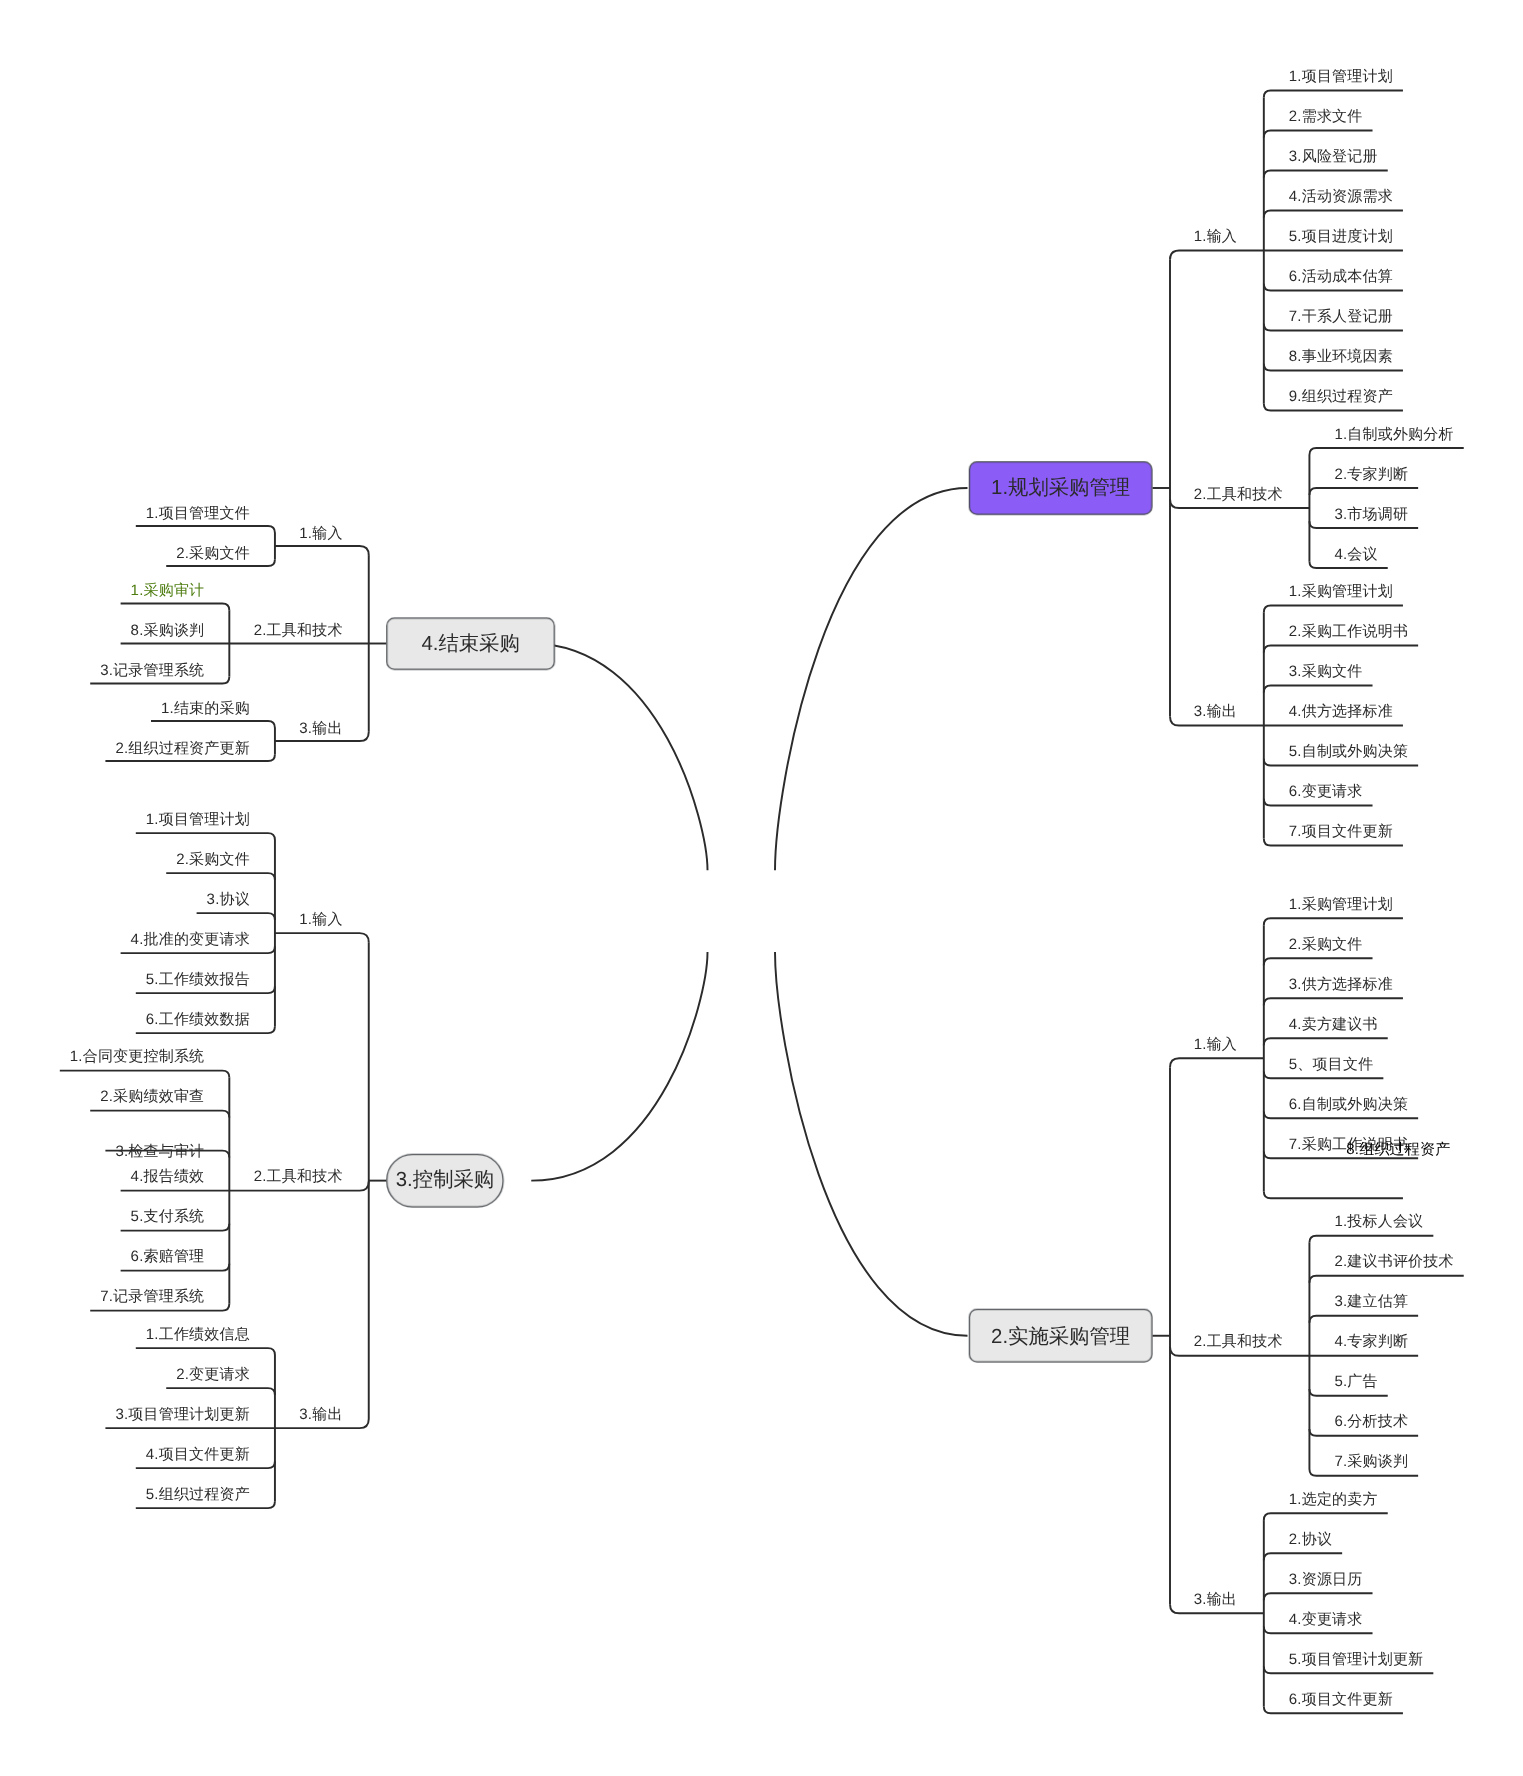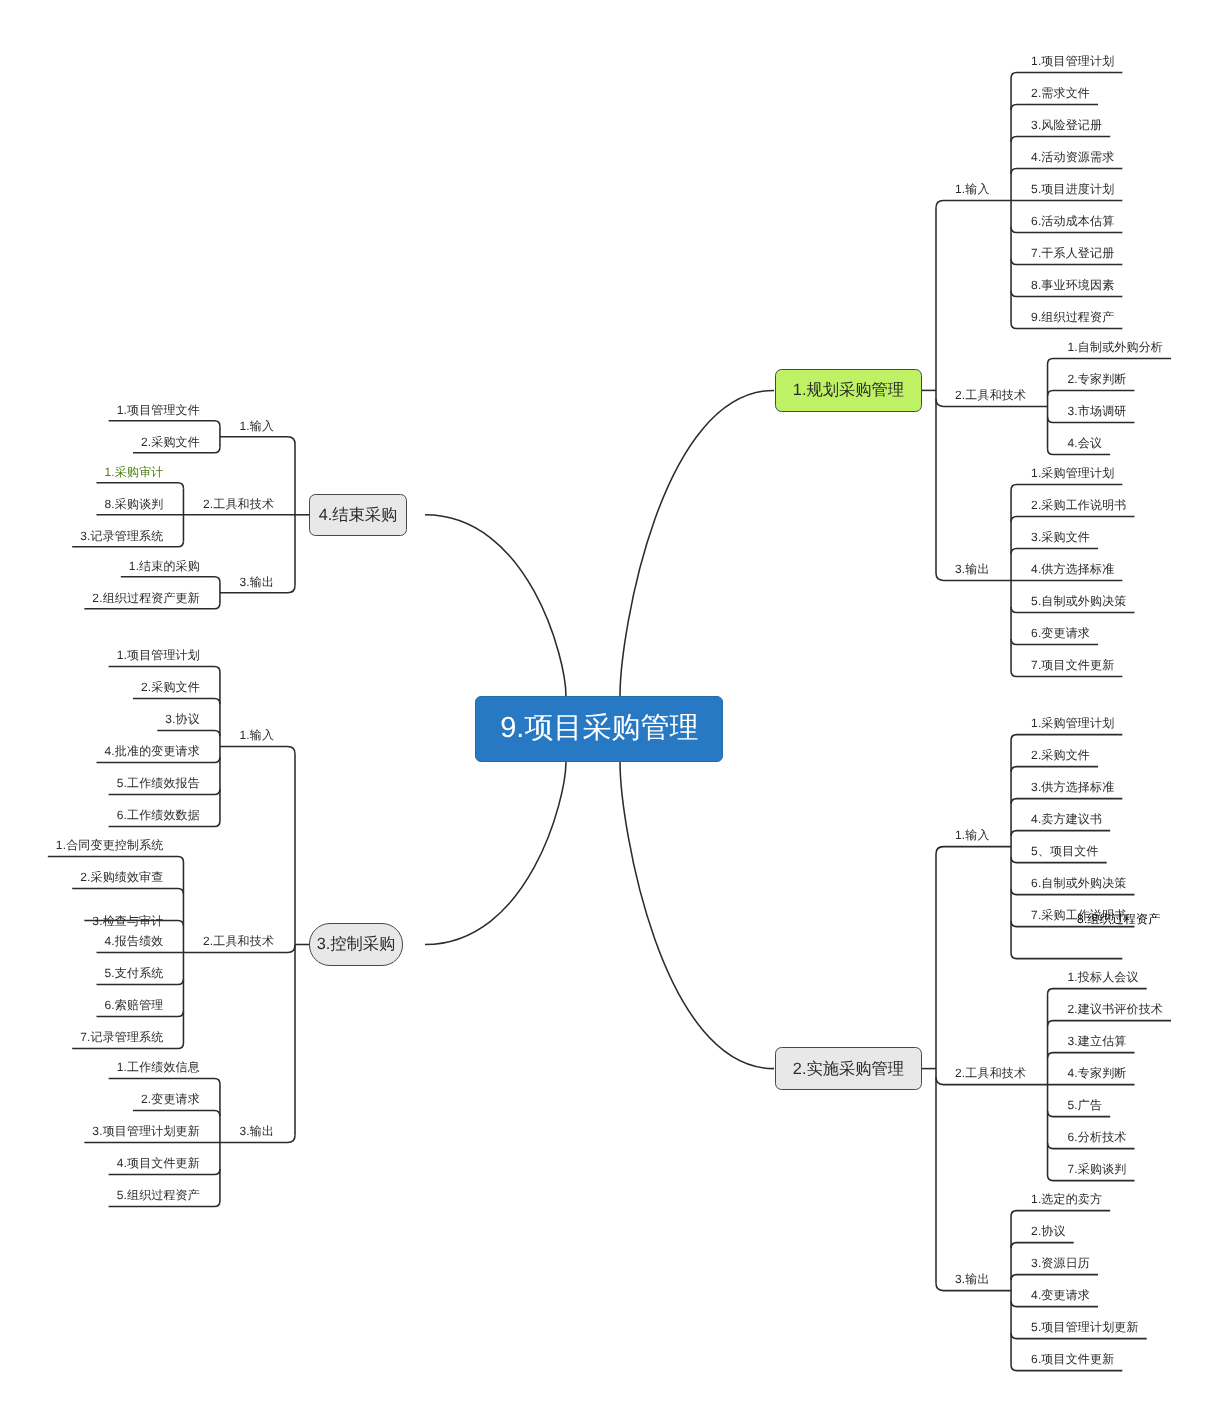--- a/index.html
+++ b/index.html
@@ -122,24 +122,21 @@
       <path d="M 183.459375 541.3 Q 183.459375 546.8 177.959375 546.8 L 72.1625 546.8" fill="none" stroke="#2b2b2b" stroke-width="1.55" stroke-linecap="butt" stroke-linejoin="round"></path>
       <path d="M 295 585.5 Q 295 592.8 287.7 592.8 L 219.94375 592.8" fill="none" stroke="#2b2b2b" stroke-width="1.55" stroke-linecap="butt" stroke-linejoin="round"></path>
       <path d="M 219.94375 582.3 L 219.94375 603.3" fill="none" stroke="#2b2b2b" stroke-width="1.55" stroke-linecap="butt" stroke-linejoin="round"></path>
       <path d="M 219.94375 582.3 Q 219.94375 576.8 214.44375 576.8 L 120.803125 576.8" fill="none" stroke="#2b2b2b" stroke-width="1.55" stroke-linecap="butt" stroke-linejoin="round"></path>
       <path d="M 219.94375 603.3 Q 219.94375 608.8 214.44375 608.8 L 84.334375 608.8" fill="none" stroke="#2b2b2b" stroke-width="1.55" stroke-linecap="butt" stroke-linejoin="round"></path>
       <path d="M 620 696.25 C 620 632.0215000000001 661.58 390.4 774 390.4" fill="none" stroke="#2b2b2b" stroke-width="1.55" stroke-linecap="butt" stroke-linejoin="round"></path>
       <path d="M 620 761.55 C 620 826.0305 661.58 1068.6 774 1068.6" fill="none" stroke="#2b2b2b" stroke-width="1.55" stroke-linecap="butt" stroke-linejoin="round"></path>
       <path d="M 566 761.55 C 566 799.9694999999999 527.93 944.5 425 944.5" fill="none" stroke="#2b2b2b" stroke-width="1.55" stroke-linecap="butt" stroke-linejoin="round"></path>
       <path d="M 566 696.25 C 566 658.1455 527.93 514.8 425 514.8" fill="none" stroke="#2b2b2b" stroke-width="1.55" stroke-linecap="butt" stroke-linejoin="round"></path>
     </svg>
-  <div class="root-node" id="root-node" style="background: rgb(39, 121, 195); color: rgb(255, 255, 255); width: 248px; height: 65.3px; left: 475.3px; top: 696.25px;">
-      <span>9.项目采购管理</span>
-    </div>
-  <div class="branch-node" id="branch-0" style="background: #bef264; border-color: rgb(69, 73, 77); color: rgb(43, 43, 43); width: 147px; height: 42.3px; left: 775px; top: 369.25px;">
+  <div class="branch-node" id="branch-0" style="background: #8b5cf6; border-color: rgb(69, 73, 77); color: rgb(43, 43, 43); width: 147px; height: 42.3px; left: 775px; top: 369.25px;">
       <span>1.规划采购管理</span>
     </div>
   <div class="sub-label" id="sub-0-0" style="color: rgb(43, 43, 43); left: 955px; top: 183.2px;">1.输入</div>
   <div class="leaf-label" id="leaf-0-0-0" style="color: rgb(43, 43, 43); left: 1031.06px; top: 55.2px;">1.项目管理计划</div>
   <div class="leaf-label" id="leaf-0-0-1" style="color: rgb(43, 43, 43); left: 1031.06px; top: 87.2px;">2.需求文件</div>
   <div class="leaf-label" id="leaf-0-0-2" style="color: rgb(43, 43, 43); left: 1031.06px; top: 119.2px;">3.风险登记册</div>
   <div class="leaf-label" id="leaf-0-0-3" style="color: rgb(43, 43, 43); left: 1031.06px; top: 151.2px;">4.活动资源需求</div>
   <div class="leaf-label" id="leaf-0-0-4" style="color: rgb(43, 43, 43); left: 1031.06px; top: 183.2px;">5.项目进度计划</div>
   <div class="leaf-label" id="leaf-0-0-5" style="color: rgb(43, 43, 43); left: 1031.06px; top: 215.2px;">6.活动成本估算</div>
   <div class="leaf-label" id="leaf-0-0-6" style="color: rgb(43, 43, 43); left: 1031.06px; top: 247.2px;">7.干系人登记册</div>
@@ -202,21 +199,21 @@
   <div class="leaf-label" id="leaf-2-1-3" style="color: rgb(43, 43, 43); left: 104.491px; top: 935.3px;">4.报告绩效</div>
   <div class="leaf-label" id="leaf-2-1-4" style="color: rgb(43, 43, 43); left: 104.491px; top: 967.3px;">5.支付系统</div>
   <div class="leaf-label" id="leaf-2-1-5" style="color: rgb(43, 43, 43); left: 104.491px; top: 999.3px;">6.索赔管理</div>
   <div class="leaf-label" id="leaf-2-1-6" style="color: rgb(43, 43, 43); left: 80.1625px; top: 1031.3px;">7.记录管理系统</div>
   <div class="sub-label" id="sub-2-2" style="color: rgb(43, 43, 43); left: 239.444px; top: 1125.3px;">3.输出</div>
   <div class="leaf-label" id="leaf-2-2-0" style="color: rgb(43, 43, 43); left: 116.647px; top: 1061.3px;">1.工作绩效信息</div>
   <div class="leaf-label" id="leaf-2-2-1" style="color: rgb(43, 43, 43); left: 140.975px; top: 1093.3px;">2.变更请求</div>
   <div class="leaf-label" id="leaf-2-2-2" style="color: rgb(43, 43, 43); left: 92.3344px; top: 1125.3px;">3.项目管理计划更新</div>
   <div class="leaf-label" id="leaf-2-2-3" style="color: rgb(43, 43, 43); left: 116.647px; top: 1157.3px;">4.项目文件更新</div>
   <div class="leaf-label" id="leaf-2-2-4" style="color: rgb(43, 43, 43); left: 116.647px; top: 1189.3px;">5.组织过程资产</div>
-  <div class="branch-node" id="branch-3" style="background: rgb(232, 232, 232); border-color: rgb(69, 73, 77); color: rgb(43, 43, 43); width: 98px; height: 42.3px; left: 309px; top: 493.65px;">
+  <div class="branch-node" id="branch-3" style="background: rgb(232, 232, 232); border-color: rgb(69, 73, 77); color: rgb(43, 43, 43); width: 135px; height: 42.3px; left: 309px; top: 493.65px;">
       <span>4.结束采购</span>
     </div>
   <div class="sub-label" id="sub-3-0" style="color: rgb(43, 43, 43); left: 239.444px; top: 419.6px;">1.输入</div>
   <div class="leaf-label" id="leaf-3-0-0" style="color: rgb(43, 43, 43); left: 116.647px; top: 403.6px;">1.项目管理文件</div>
   <div class="leaf-label" id="leaf-3-0-1" style="color: rgb(43, 43, 43); left: 140.975px; top: 435.6px;">2.采购文件</div>
   <div class="sub-label" id="sub-3-1" style="color: rgb(43, 43, 43); left: 202.959px; top: 497.6px;">2.工具和技术</div>
   <div class="leaf-label" id="leaf-3-1-0" style="color: #4d7c0f; left: 104.491px; top: 465.6px;">1.采购审计</div>
   <div class="leaf-label" id="leaf-3-1-1" style="color: rgb(43, 43, 43); left: 104.491px; top: 497.6px;">8.采购谈判</div>
   <div class="leaf-label" id="leaf-3-1-2" style="color: rgb(43, 43, 43); left: 80.1625px; top: 529.6px;">3.记录管理系统</div>
   <div class="sub-label" id="sub-3-2" style="color: rgb(43, 43, 43); left: 239.444px; top: 575.6px;">3.输出</div>

